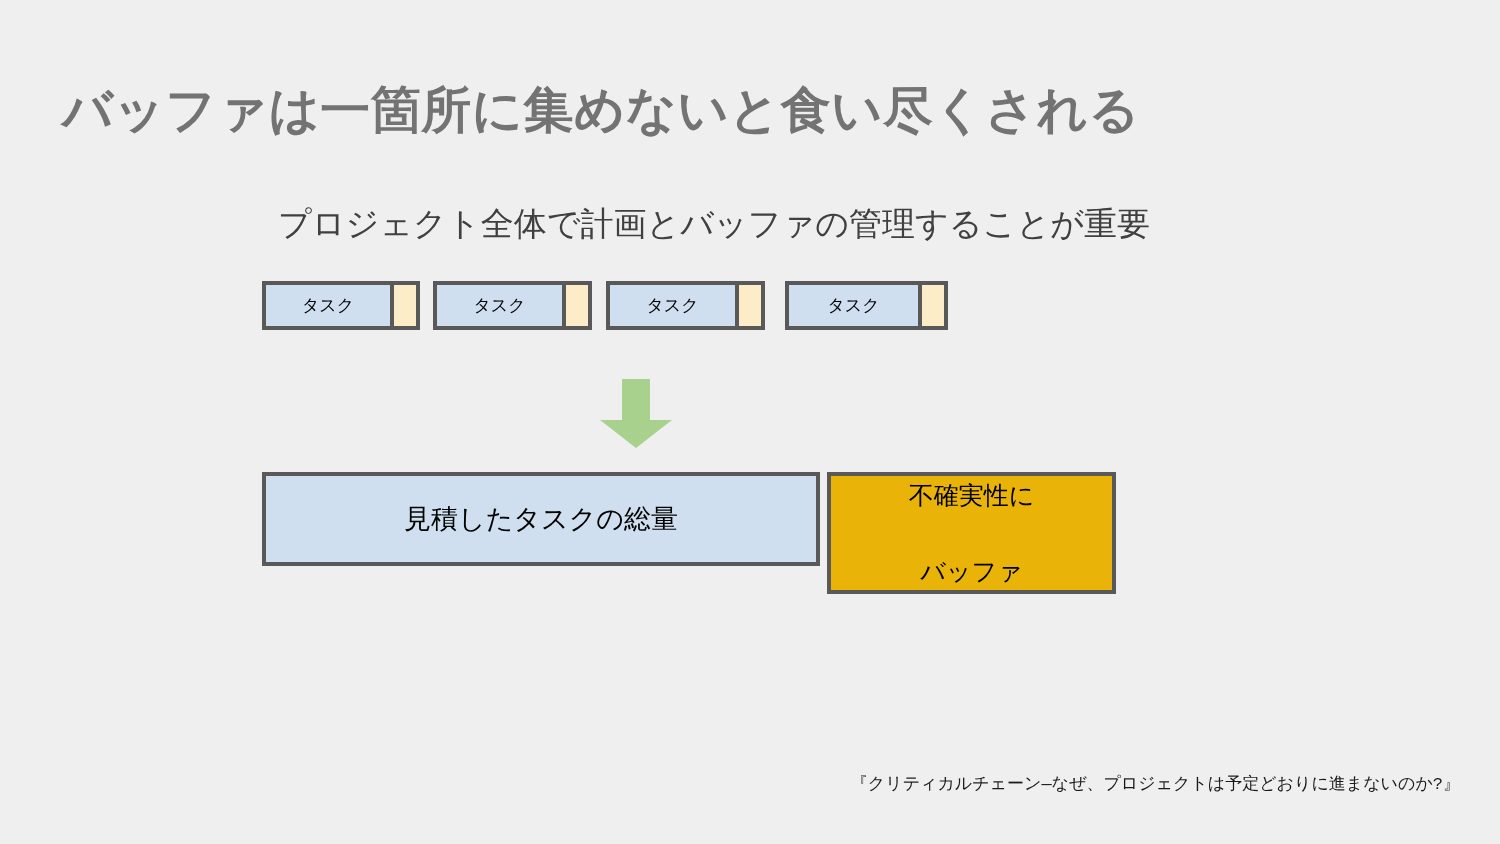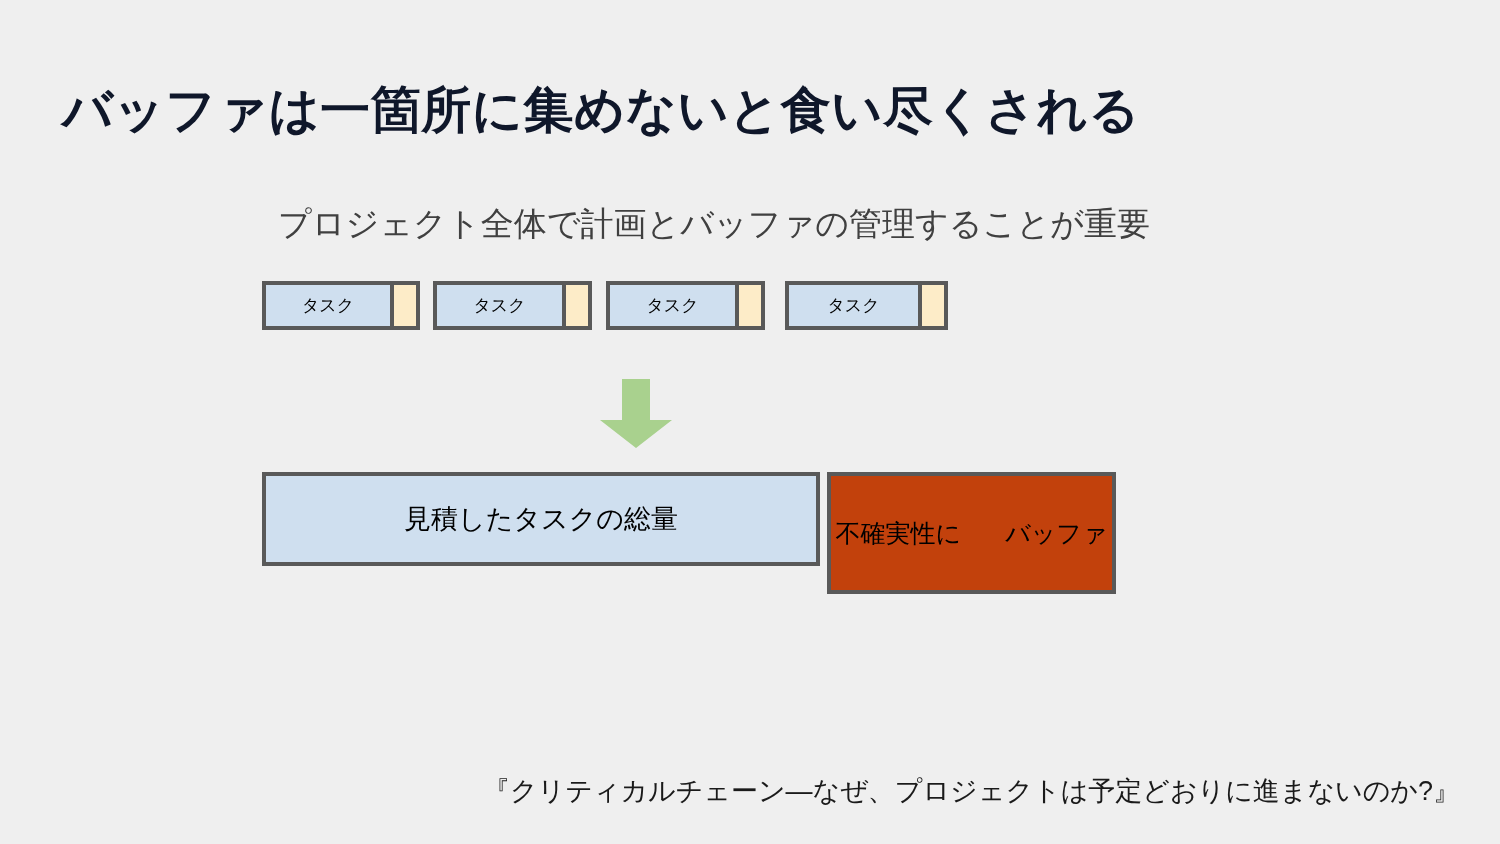--- a/index.html
+++ b/index.html
@@ -24,21 +24,21 @@
     background: #efefef;
   }
 
   
   .title {
     position: absolute;
     left: 62px;
     top: 80px;
     font-size: 50px;
     font-weight: bold;
-    color: #0f172a;
+    color: #737373;
     letter-spacing: 0.5px;
     white-space: nowrap;
     line-height: 1.2;
   }
 
   
   .subtitle {
     position: absolute;
     left: 278px;
     top: 204px;
@@ -125,45 +125,46 @@
   }
 
   .buffer-box {
     position: absolute;
     left: 827px;
     top: 472px;
     width: 289px;
     height: 122px;
     box-sizing: border-box;
     border: 4px solid #595959;
-    background: #c2410c;
-    display: flex;
-    flex-direction: row;
+    background: #eab308;
+    display: flex;
+    flex-direction: column;
     align-items: center;
     justify-content: center;
     gap: 44px;
   }
   .buffer-line {
     font-size: 25px;
     color: #000000;
     white-space: nowrap;
     line-height: 1.28;
     text-align: center;
   }
 
   
   .footer {
     position: absolute;
     right: 40px;
     top: 775px;
-    font-size: 27px;
+    font-size: 17px;
     color: #1a1a1a;
     white-space: nowrap;
     text-align: right;
     line-height: 1.2;
+    font-family: Liberation Mono, monospace;
   }
 </style>
 </head>
 <body>
 
 <div class="slide">
 
   <div class="title">バッファは一箇所に集めないと食い尽くされる</div>
 
   <div class="subtitle">プロジェクト全体で計画とバッファの管理することが重要</div>

